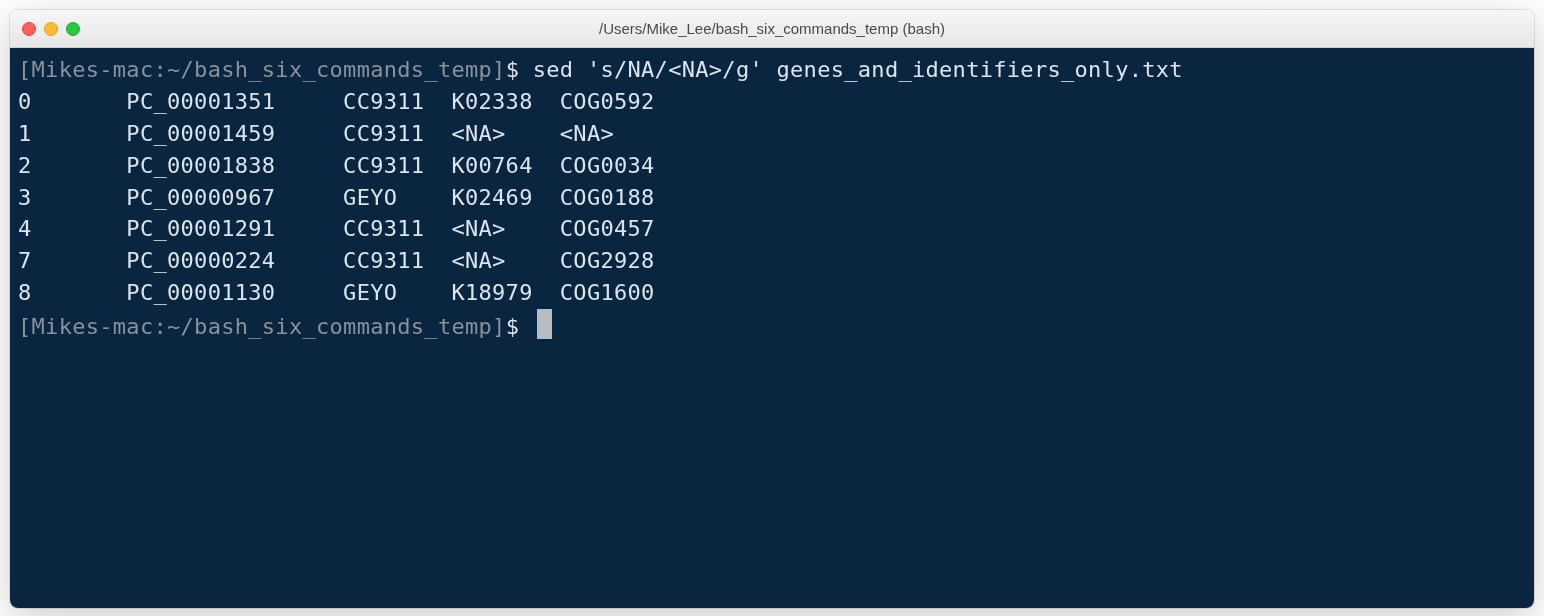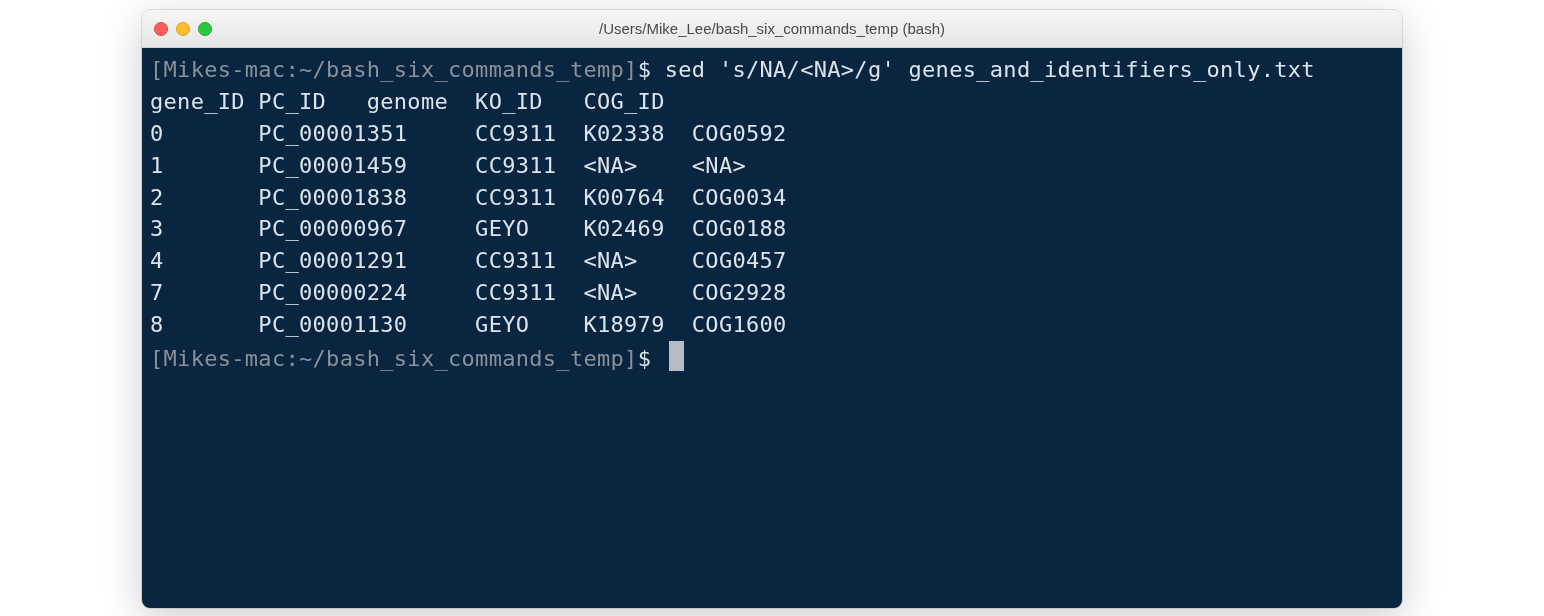--- a/index.html
+++ b/index.html
@@ -9,21 +9,21 @@
     }
     body {
       background: #fff;
       font-family: "SF Mono", "Menlo", "Monaco", "Consolas", monospace;
       display: flex;
       justify-content: center;
       align-items: flex-start;
       padding: 10px;
     }
     .terminal-window {
-      width: 1260px;
+      width: 1524px;
       border-radius: 8px;
       overflow: hidden;
       box-shadow: 0 0 0 1px rgba(0,0,0,0.1), 0 10px 40px rgba(0,0,0,0.2);
       background: #f0f0f0;
     }
     .title-bar {
       height: 38px;
       background: linear-gradient(to bottom, #f6f6f6, #e6e6e6);
       display: flex;
       align-items: center;
@@ -94,21 +94,20 @@
   <div class="title-bar">
     <div class="traffic-lights">
       <div class="traffic-light tl-close"></div>
       <div class="traffic-light tl-min"></div>
       <div class="traffic-light tl-max"></div>
     </div>
     <div class="window-title">/Users/Mike_Lee/bash_six_commands_temp (bash)</div>
   </div>
   <div class="terminal-body">
     <div class="line"><span class="prompt-host">[Mikes-mac:~/bash_six_commands_temp]</span><span class="prompt-dollar">$</span> <span class="cmd-text">sed 's/NA/&lt;NA&gt;/g' genes_and_identifiers_only.txt</span></div>
-    <div class="output-line">gene_ID PC_ID   genome  KO_ID   COG_ID</div>
     <div class="output-line">0       PC_00001351     CC9311  K02338  COG0592</div>
     <div class="output-line">1       PC_00001459     CC9311  &lt;NA&gt;    &lt;NA&gt;</div>
     <div class="output-line">2       PC_00001838     CC9311  K00764  COG0034</div>
     <div class="output-line">3       PC_00000967     GEYO    K02469  COG0188</div>
     <div class="output-line">4       PC_00001291     CC9311  &lt;NA&gt;    COG0457</div>
     <div class="output-line">7       PC_00000224     CC9311  &lt;NA&gt;    COG2928</div>
     <div class="output-line">8       PC_00001130     GEYO    K18979  COG1600</div>
     <div class="line"><span class="prompt-host">[Mikes-mac:~/bash_six_commands_temp]</span><span class="prompt-dollar">$</span> <span class="cursor"></span></div>
   </div>
 </div>

